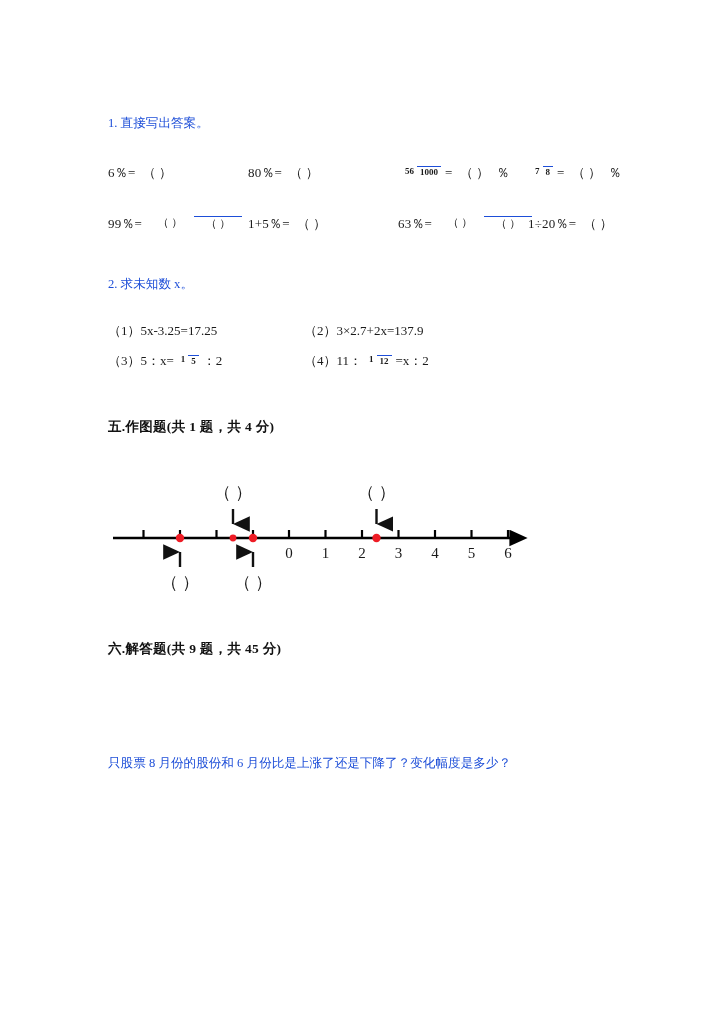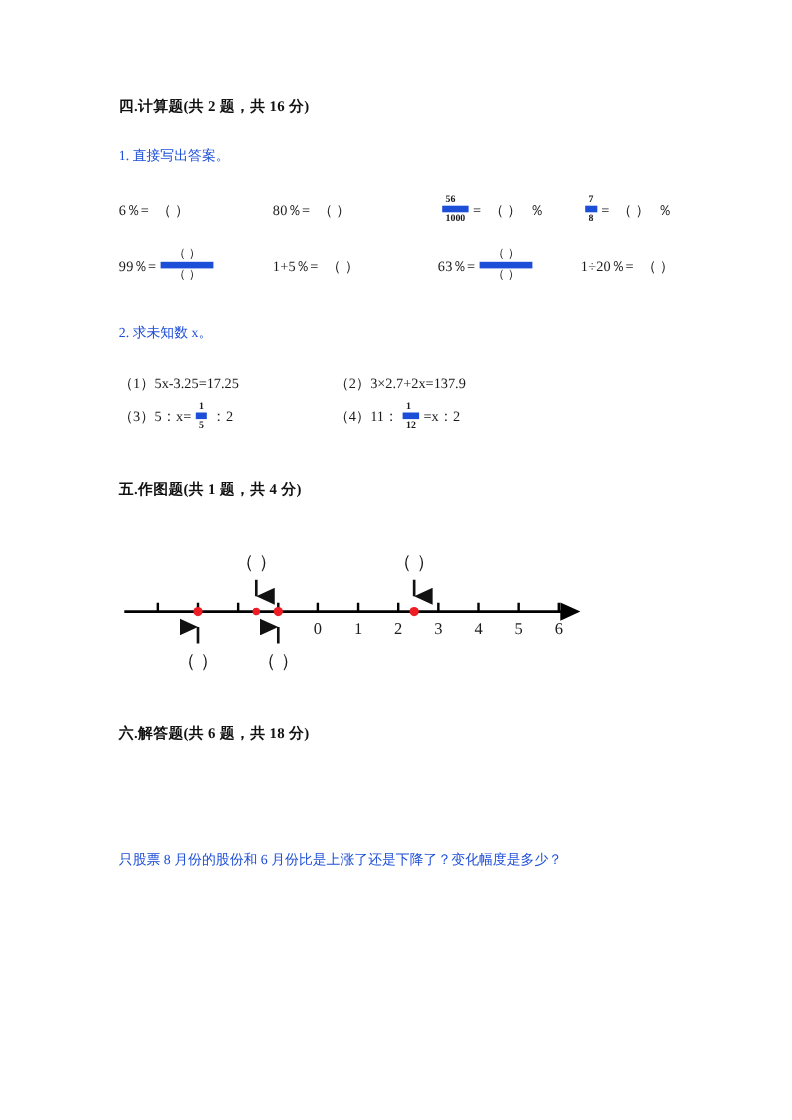--- a/index.html
+++ b/index.html
@@ -65,37 +65,37 @@
   .calc-cell .lbl { letter-spacing: 0.2px; }
   .paren-blank {
     display: inline-block;
     min-width: 44px;
     text-align: center;
   }
 
   
   .frac {
     display: inline-flex;
-    flex-direction: column;
-    align-items: flex-start;
+    flex-direction: row;
+    align-items: center;
     vertical-align: middle;
     margin: 0 4px;
     line-height: 1;
     position: relative;
     top: -1px;
   }
   .frac .num {
     font-size: 9px;
     padding: 0 3px 1px 3px;
     font-weight: bold;
   }
   .frac .den {
     font-size: 9px;
     padding: 1px 3px 0 3px;
-    border-top: 6px solid #1d4ed8;
+    border-top: 1px solid #1d4ed8;
     font-weight: bold;
   }
   .frac.blankfrac .num,
   .frac.blankfrac .den {
     font-size: 11px;
     font-weight: normal;
     min-width: 42px;
     text-align: center;
   }
 
@@ -121,21 +121,20 @@
     margin-left: 0;
   }
   .numline-wrap svg { display: block; }
 </style>
 </head>
 <body>
 
 <div class="page">
   <div class="content">
 
-    <div class="sec-head">四.计算题(共 2 题，共 16 分)</div>
 
     <div class="gap-a"></div>
 
     <div class="q-text">1. 直接写出答案。</div>
 
     <div class="gap-b"></div>
 
     <div class="calc-row">
       <div class="calc-cell" style="width:140px">
         <span class="lbl">6％=</span>
@@ -305,21 +304,21 @@
 
         <g font-family="Liberation Serif, serif" font-size="17" fill="#1a1a1a" text-anchor="middle">
           <text x="72" y="112">（        ）</text>
           <text x="145" y="112">（        ）</text>
         </g>
       </svg>
     </div>
 
     <div style="height:46px"></div>
 
-    <div class="sec-head">六.解答题(共 6 题，共 18 分)</div>
+    <div class="sec-head">六.解答题(共 9 题，共 45 分)</div>
 
     <div class="gap-a"></div>
 
 
 
     <div style="height:50px"></div>
 
     <div class="q-text wide">
       <br>
       <span>只股票 8 月份的股份和 6 月份比是上涨了还是下降了？变化幅度是多少？</span>

